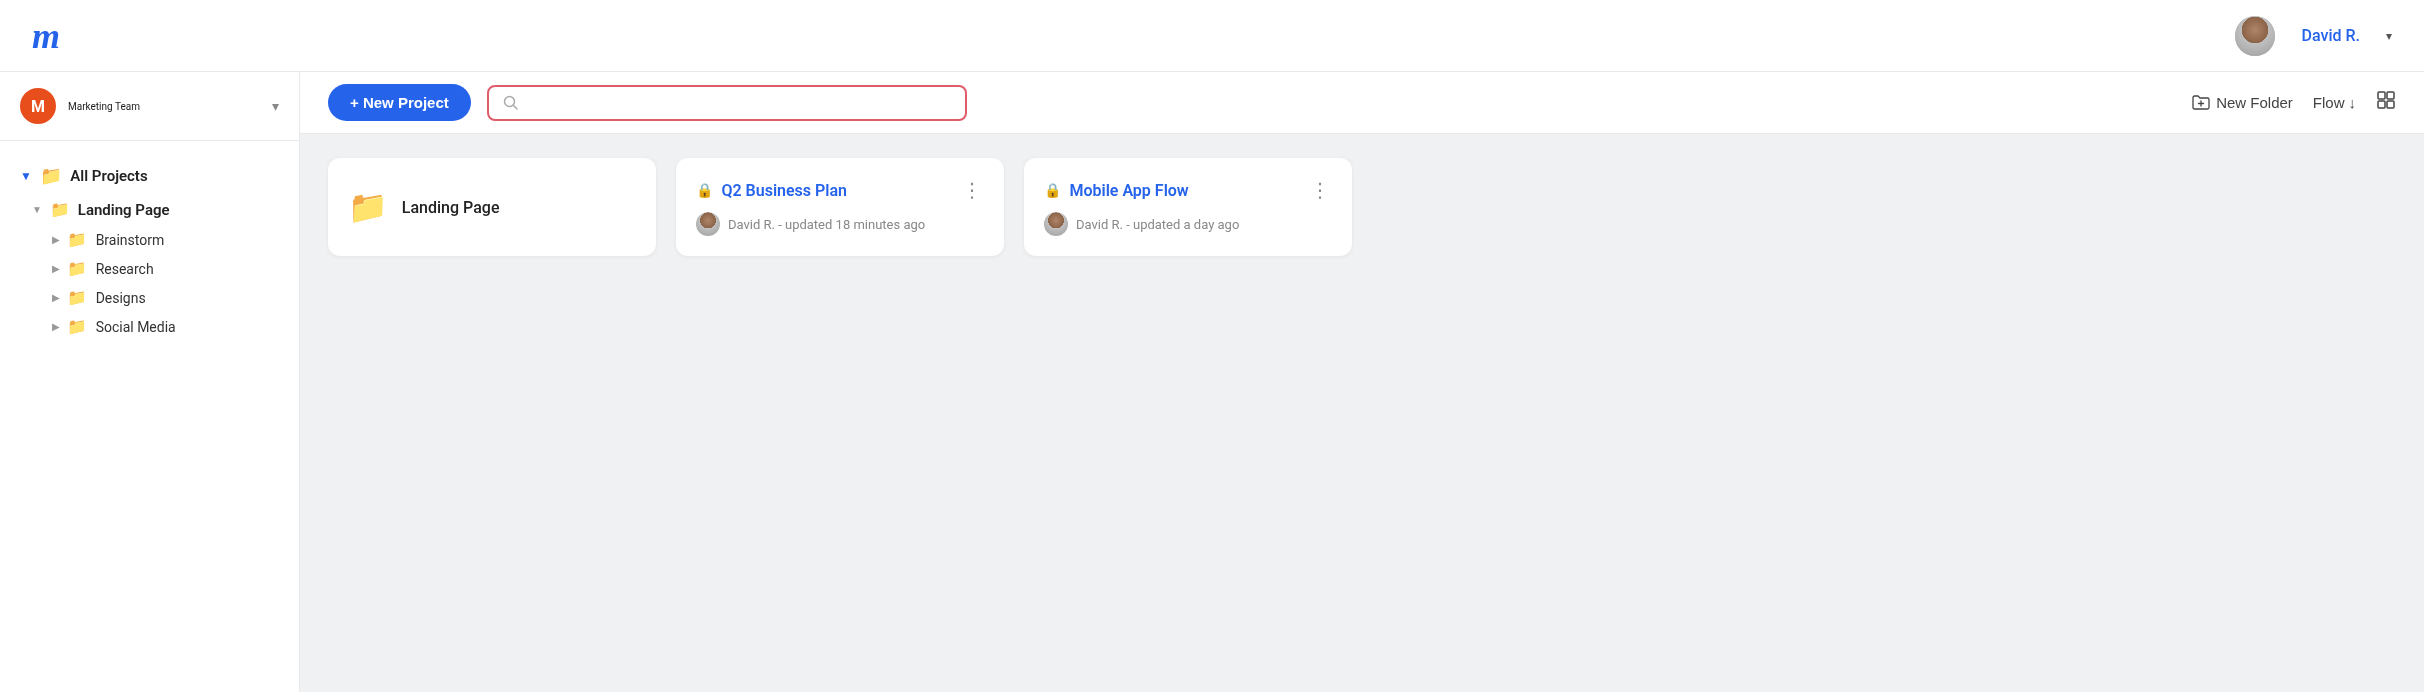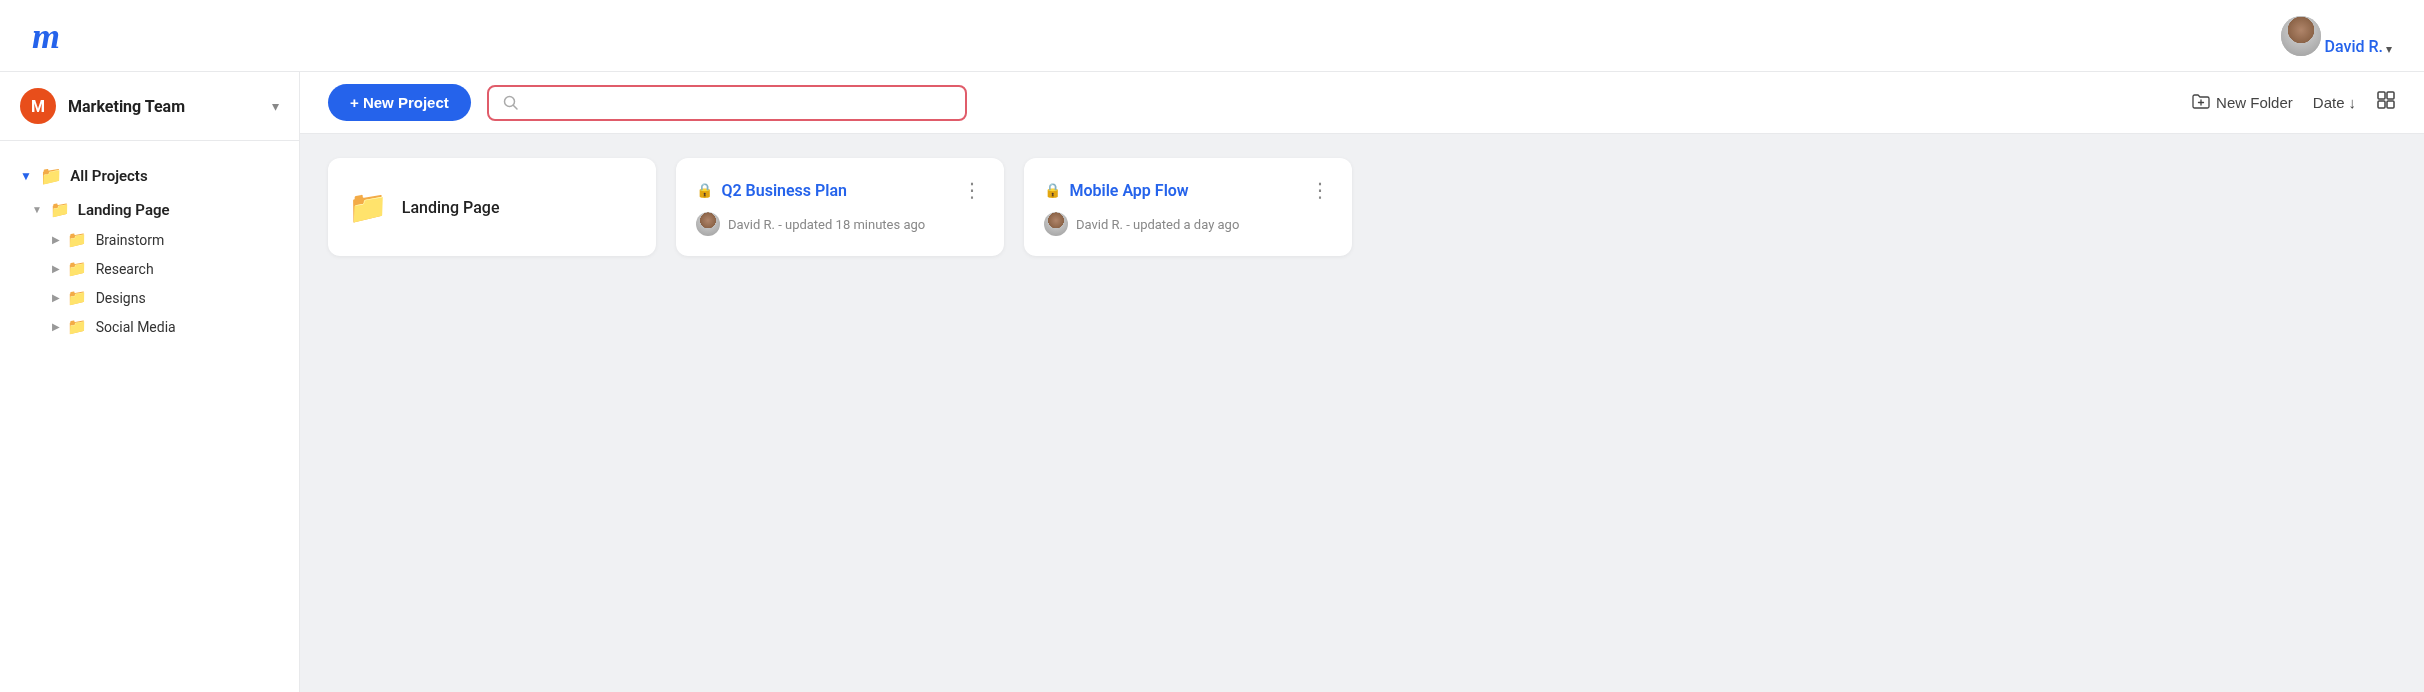--- a/index.html
+++ b/index.html
@@ -45,22 +45,22 @@
       text-decoration: none;
     }
     .nav-tab.active {
       color: #2563eb;
       border-bottom: 3px solid #2563eb;
       font-weight: 500;
     }
     .user-section {
       margin-left: auto;
       display: flex;
-      align-items: flex-end;
-      gap: 3px;
+      align-items: center;
+      gap: 26px;
       cursor: pointer;
     }
     .avatar {
       width: 40px;
       height: 40px;
       border-radius: 50%;
       background: #c0c0c0;
       overflow: hidden;
       display: flex;
       align-items: center;
@@ -113,22 +113,22 @@
       background: #e84e1b;
       color: #fff;
       display: flex;
       align-items: center;
       justify-content: center;
       font-weight: 700;
       font-size: 16px;
       flex-shrink: 0;
     }
     .team-name {
-      font-size: 16px;
-      font-weight: 700;
+      font-size: 10px;
+      font-weight: 400;
       color: #222;
       flex: 1;
     }
     .dropdown-arrow {
       color: #888;
       font-size: 14px;
     }
 
     .sidebar-nav {
       padding: 16px 0;
@@ -248,20 +248,21 @@
     }
 
     .toolbar-right {
       margin-left: auto;
       display: flex;
       align-items: center;
       gap: 20px;
     }
     .new-folder-btn {
       display: flex;
+      align-items: center;
       gap: 6px;
       color: #444;
       font-size: 15px;
       cursor: pointer;
       background: none;
       border: none;
     }
     .date-sort-btn {
       display: flex;
       align-items: center;
@@ -437,21 +438,21 @@
       <div class="toolbar-right">
         <button class="new-folder-btn">
           <svg width="18" height="16" viewBox="0 0 18 16" fill="none">
             <path d="M1 2.5C1 1.67 1.67 1 2.5 1H6l2 2h7.5C16.33 3 17 3.67 17 4.5v8c0 .83-.67 1.5-1.5 1.5h-13C1.67 14 1 13.33 1 12.5v-10z" stroke="#444" stroke-width="1.3" fill="none"></path>
             <line x1="9" y1="6" x2="9" y2="11" stroke="#444" stroke-width="1.3" stroke-linecap="round"></line>
             <line x1="6.5" y1="8.5" x2="11.5" y2="8.5" stroke="#444" stroke-width="1.3" stroke-linecap="round"></line>
           </svg>
           <span>New Folder</span>
         </button>
         <button class="date-sort-btn">
-          <span>Date</span>
+          <span>Flow</span>
           <span>↓</span>
         </button>
         <button class="grid-view-btn">
           <svg width="20" height="20" viewBox="0 0 20 20" fill="none">
             <rect x="2" y="2" width="7" height="7" rx="1" stroke="#444" stroke-width="1.5"></rect>
             <rect x="11" y="2" width="7" height="7" rx="1" stroke="#444" stroke-width="1.5"></rect>
             <rect x="2" y="11" width="7" height="7" rx="1" stroke="#444" stroke-width="1.5"></rect>
             <rect x="11" y="11" width="7" height="7" rx="1" stroke="#444" stroke-width="1.5"></rect>
           </svg>
         </button>

